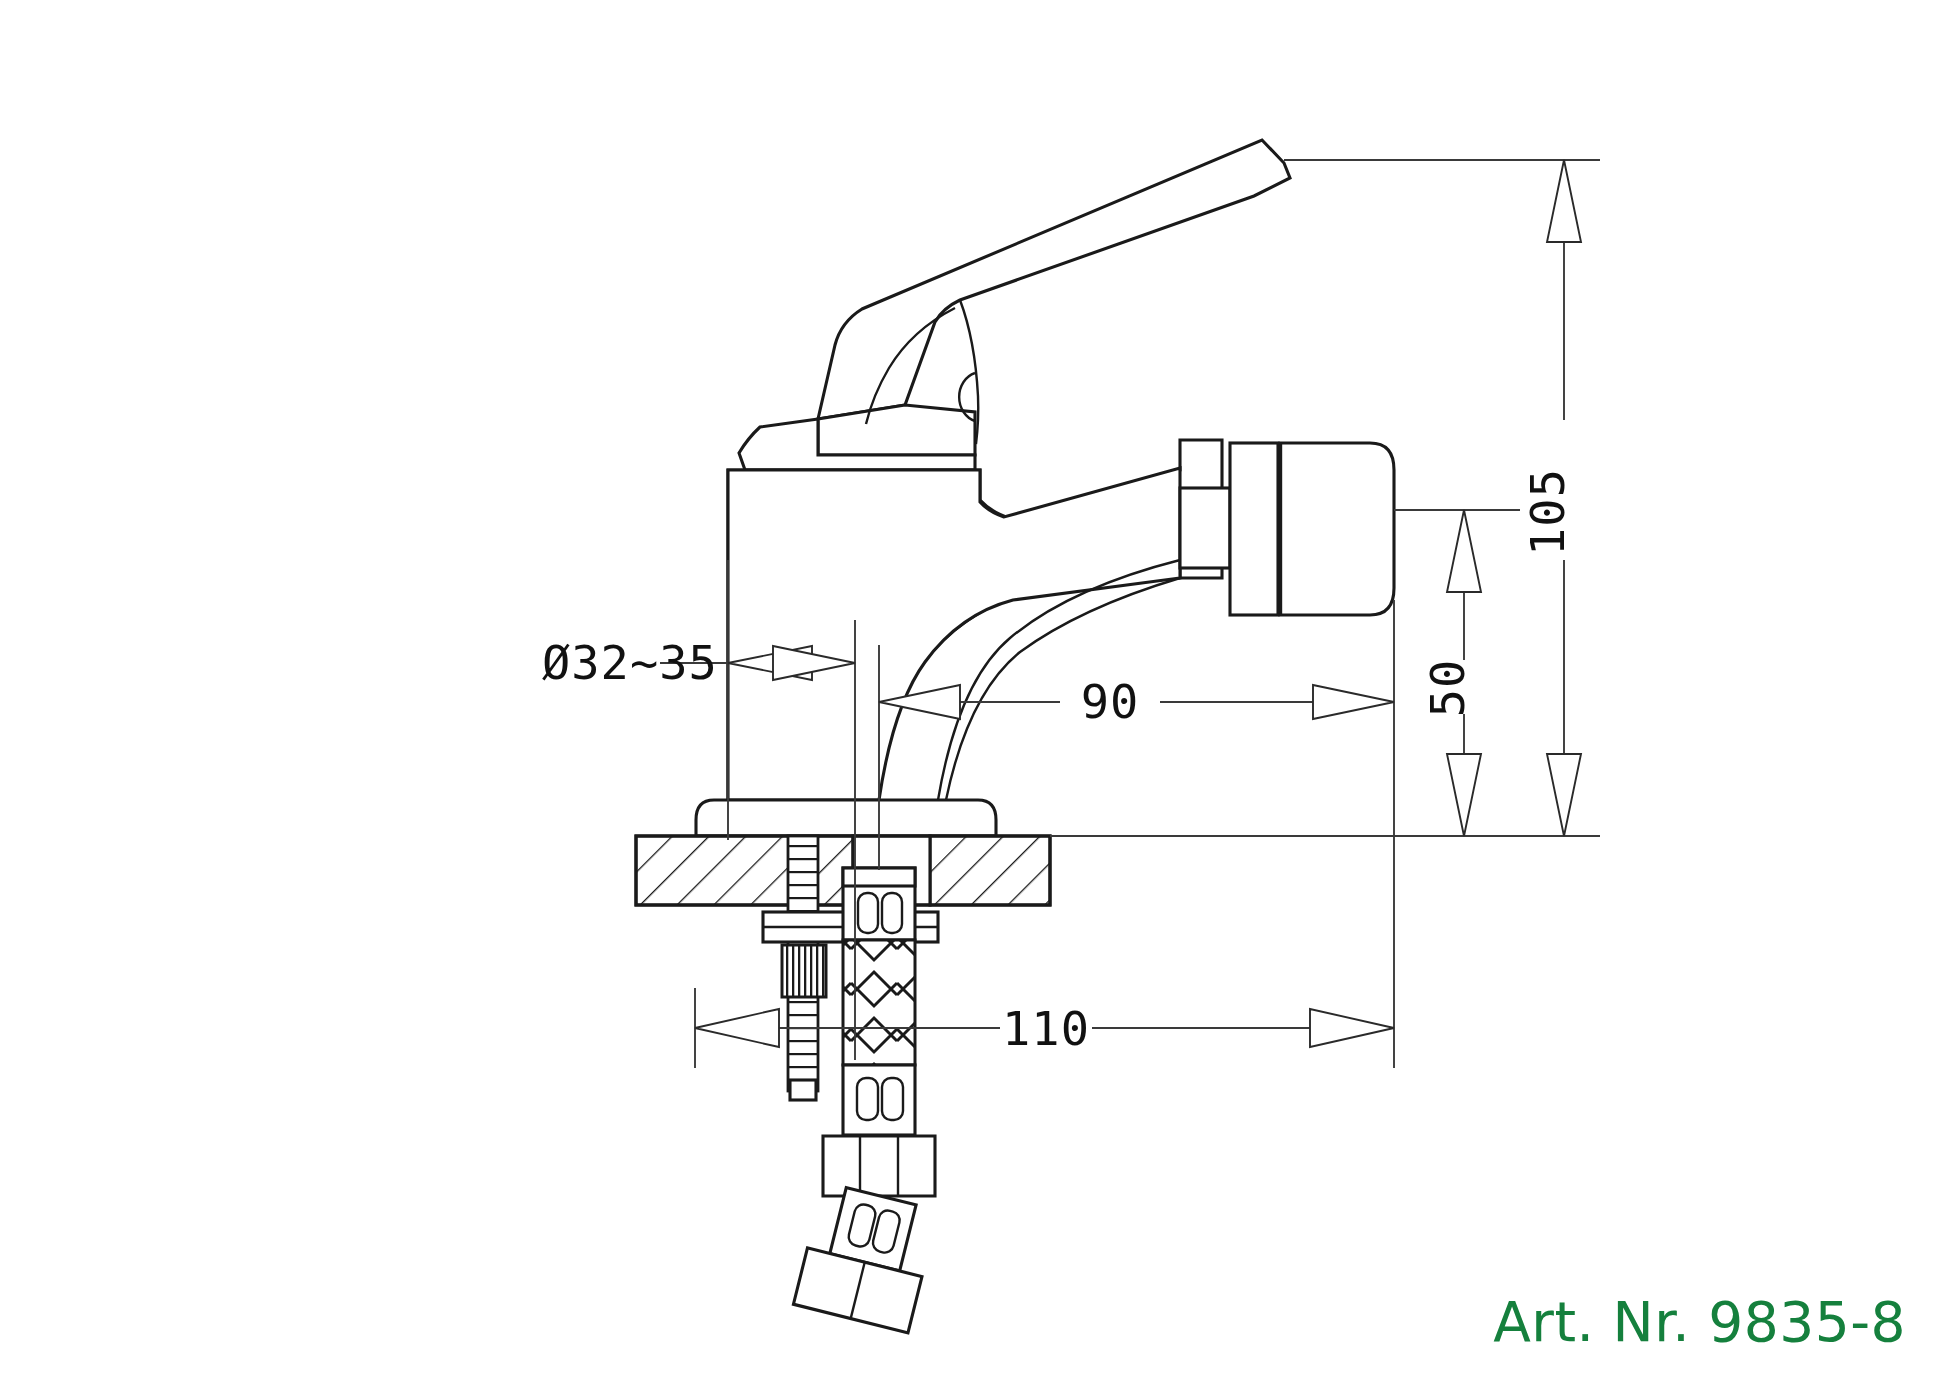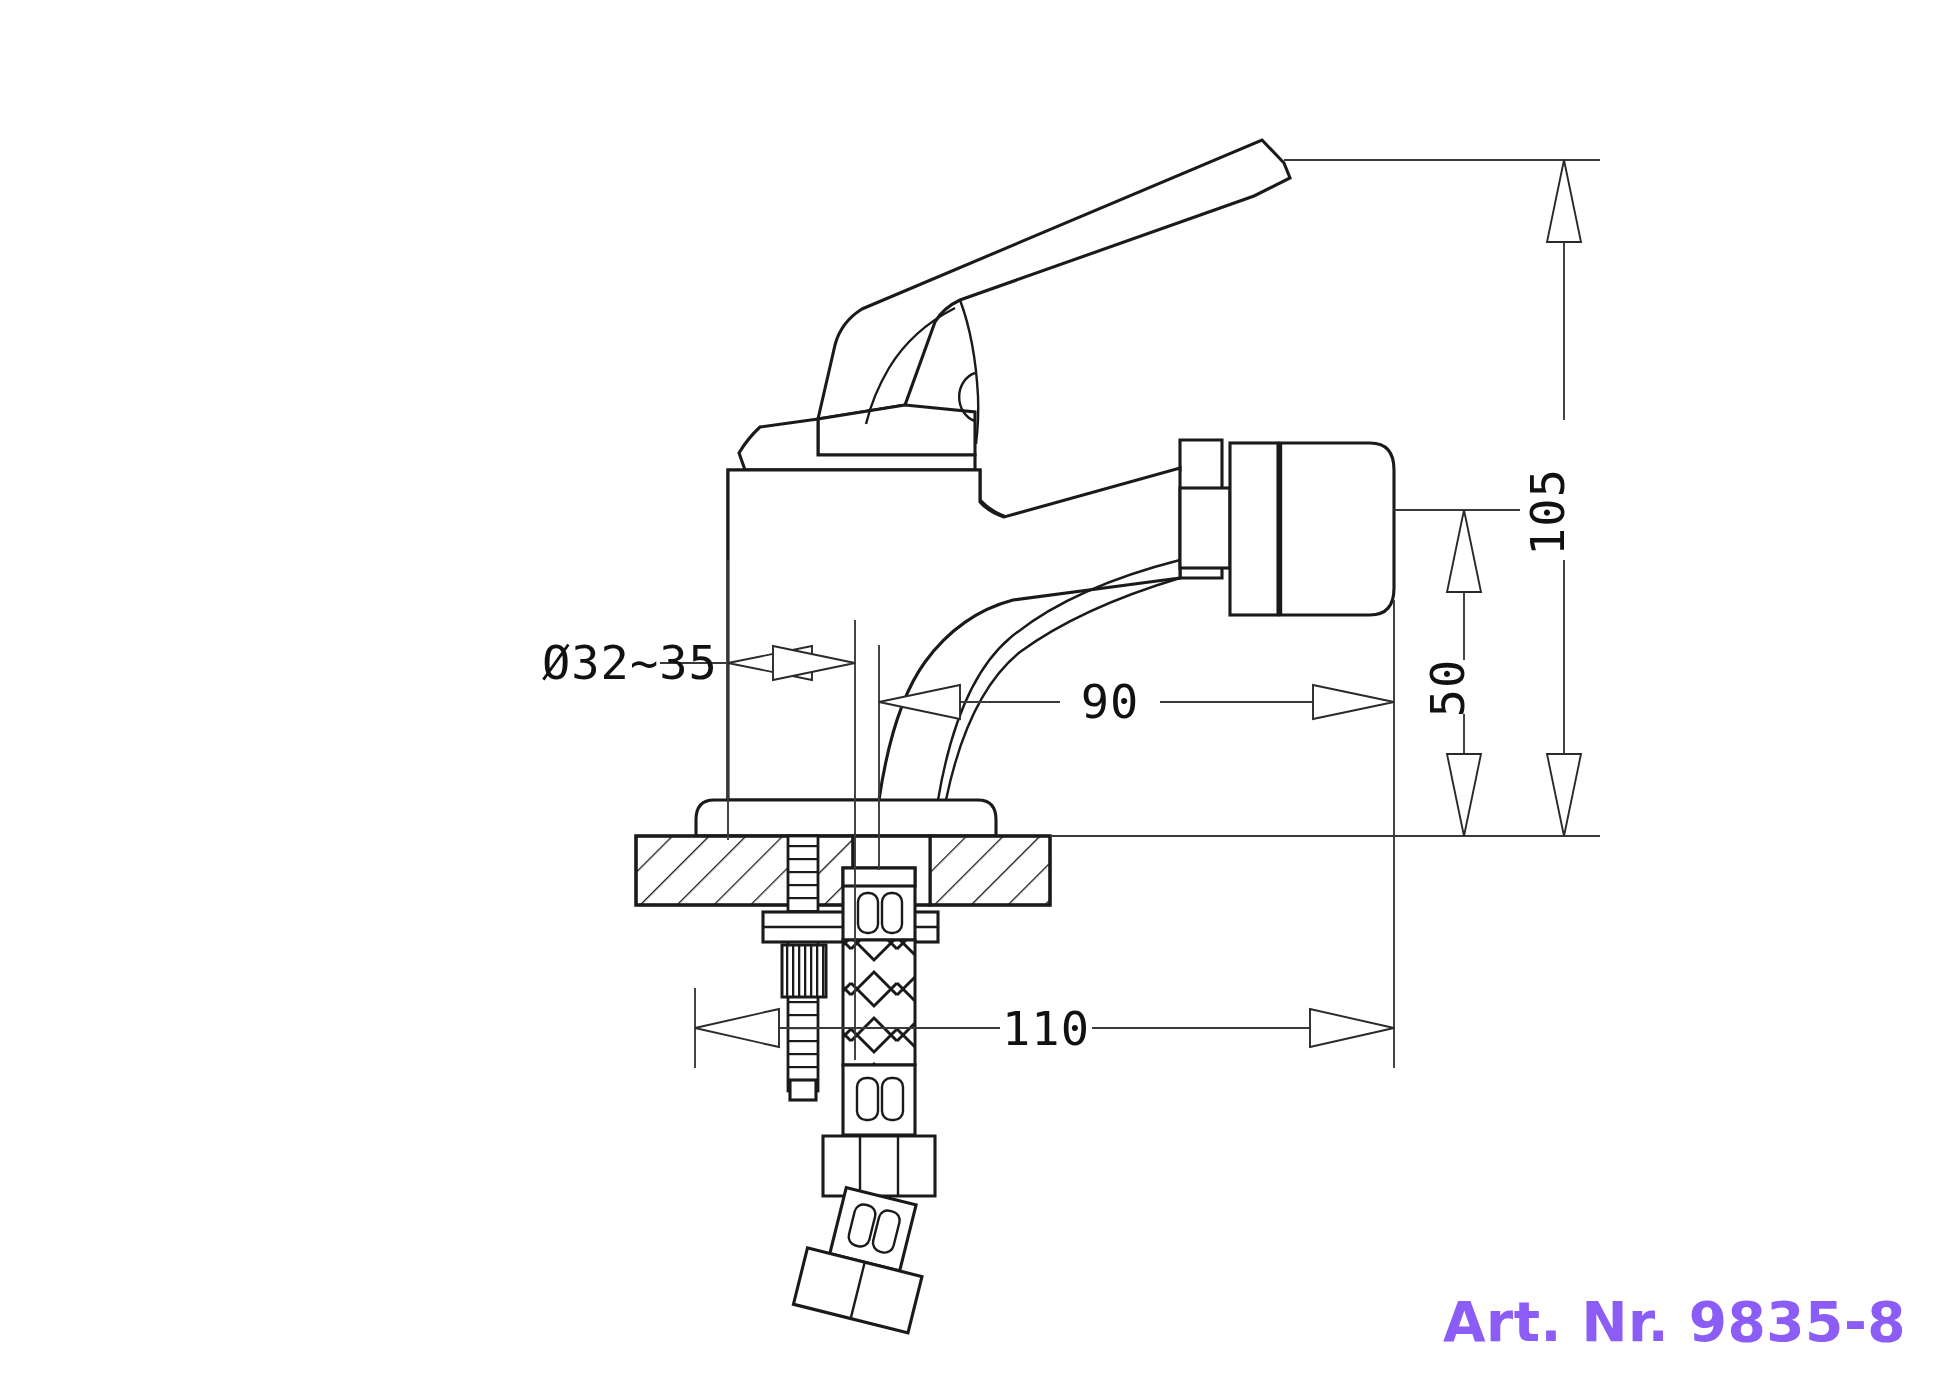--- a/index.html
+++ b/index.html
@@ -23,22 +23,22 @@
     top: 0;
     width: 1946px;
     height: 1376px;
   }
   .artno {
     position: absolute;
     right: 40px;
     bottom: 22px;
     font-family: "DejaVu Sans", sans-serif;
     font-size: 55px;
-    font-weight: 700;
-    color: #8b5cf6;
+    font-weight: 400;
+    color: #15803d;
     letter-spacing: 0.5px;
     white-space: nowrap;
   }
   
   .ol  { fill: none; stroke: #1a1a1a; stroke-width: 3.1; stroke-linejoin: miter; stroke-linecap: butt; }
   .ol2 { fill: none; stroke: #1a1a1a; stroke-width: 2.4; }
   .dimline { fill: none; stroke: #3a3a3a; stroke-width: 1.9; }
   .extline { fill: none; stroke: #3a3a3a; stroke-width: 1.9; }
   .arrow  { fill: #ffffff; stroke: #2a2a2a; stroke-width: 1.9; stroke-linejoin: miter; }
   .wfill  { fill: #ffffff; stroke: #1a1a1a; stroke-width: 3.1; }

